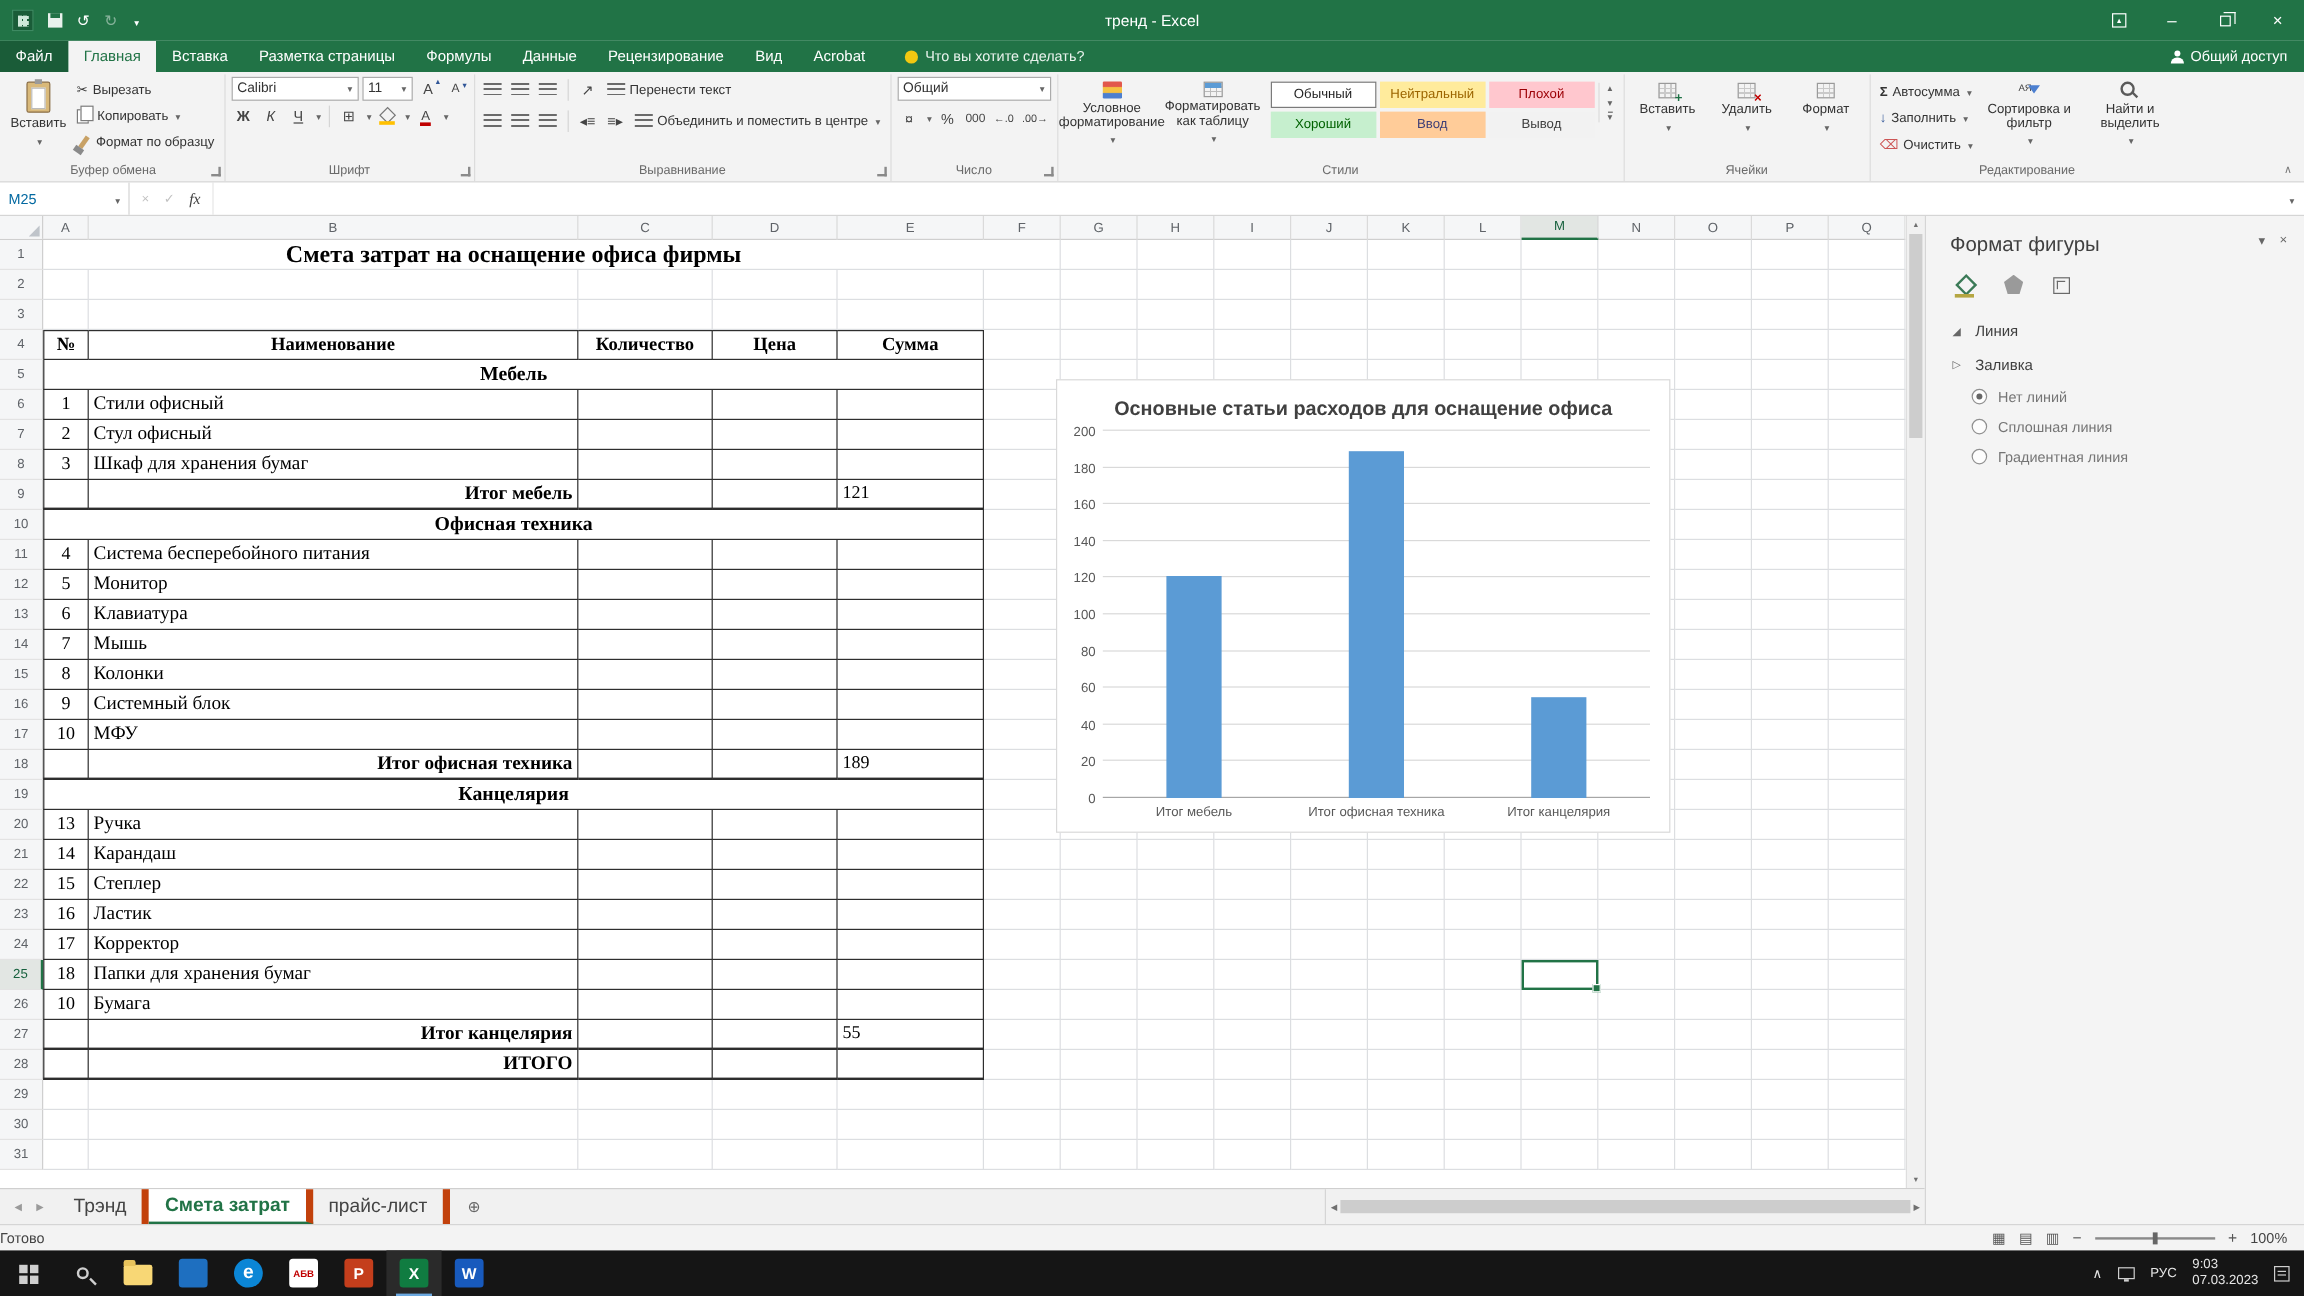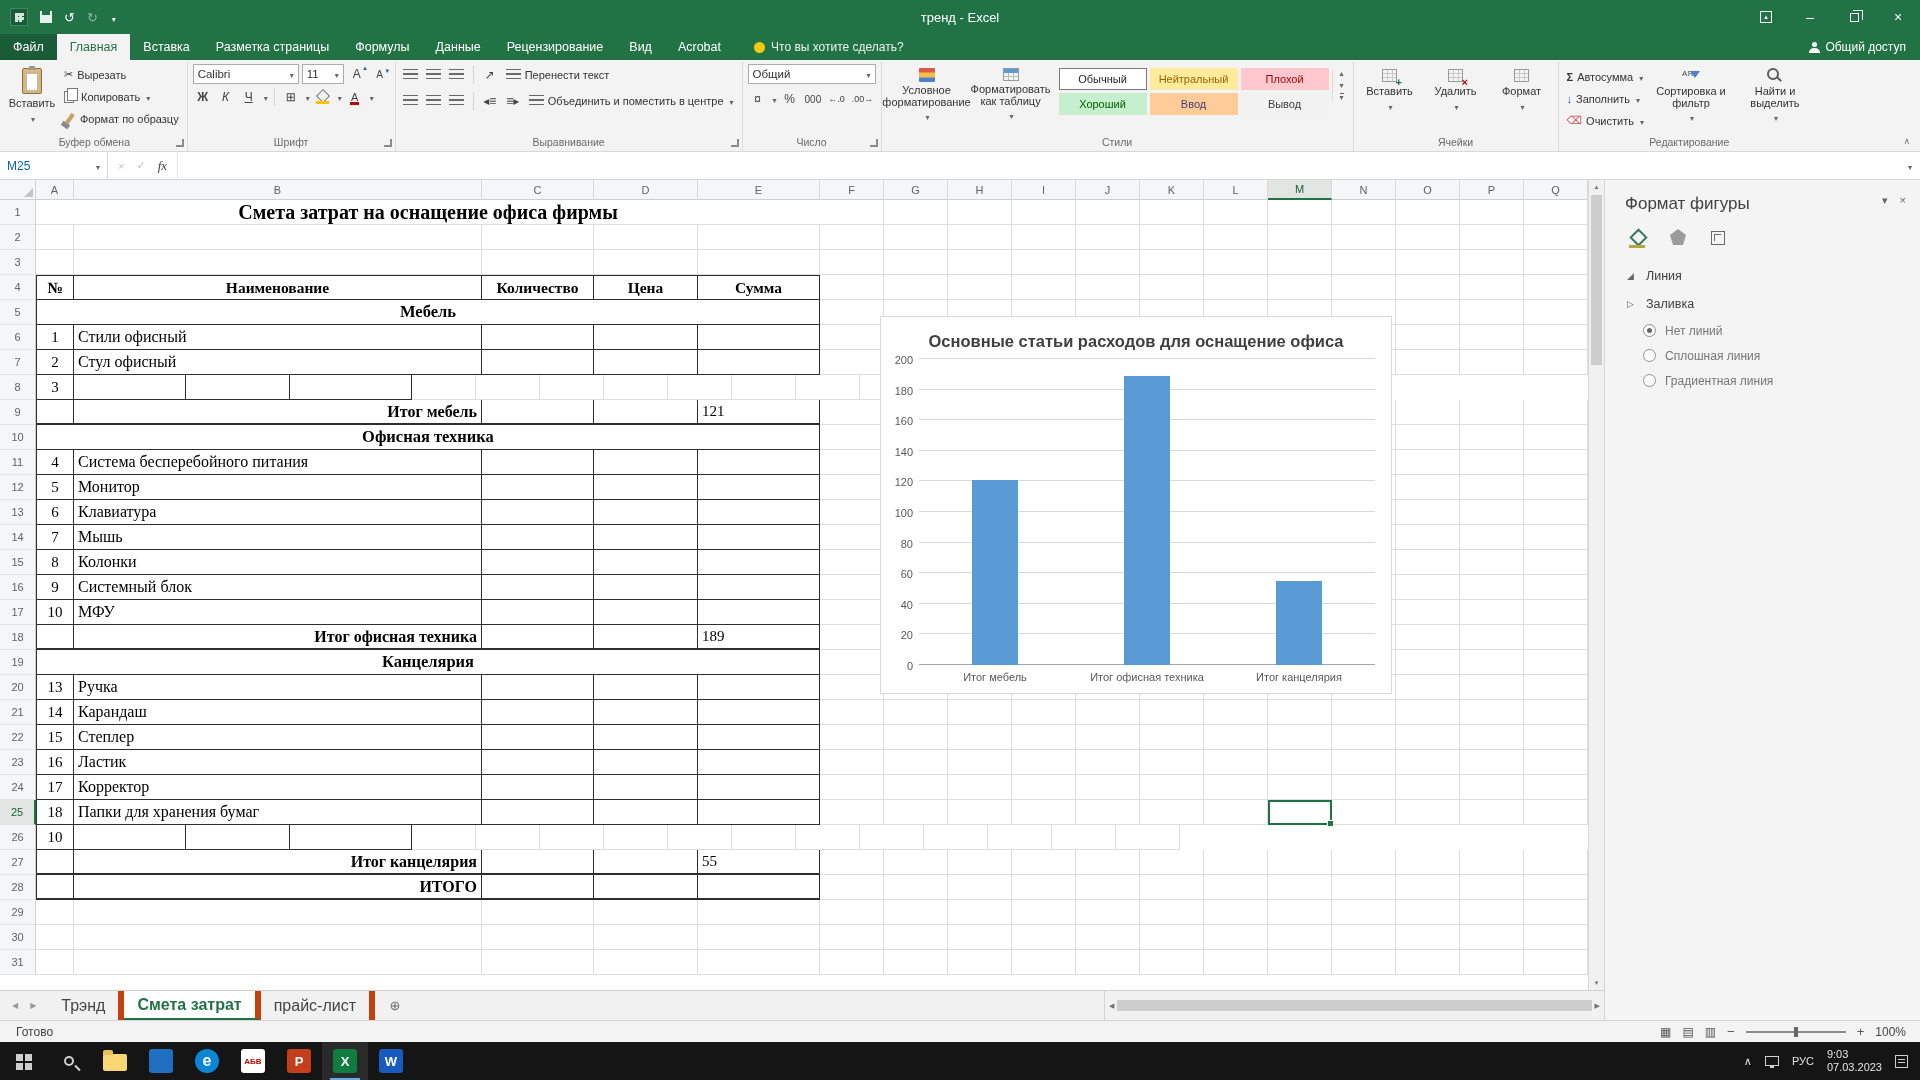--- a/index.html
+++ b/index.html
@@ -194,21 +194,21 @@
 .pi-size::after{content:"";position:absolute;left:7px;top:6px;width:6px;height:6px;border-top:1px solid #6a6a6a;border-left:1px solid #6a6a6a}
 .psec{display:flex;align-items:center;gap:9px;height:28px;padding-left:22px;font-size:12.5px;color:#3f3f3f}
 .ptri{font-size:9px;color:#666;width:10px}
 .radio-row{display:flex;align-items:center;gap:9px;height:25px;padding-left:38px}
 .radio{width:13px;height:13px;border:1px solid #909090;border-radius:50%;position:relative;background:#fdfdfd}
 .radio.on::after{content:"";position:absolute;left:3px;top:3px;width:5px;height:5px;border-radius:50%;background:#666}
 .radio-label{font-size:12px;color:#757575}
 
 
 .status{height:22px;background:#F3F3F3;border-top:1px solid #D5D5D5;display:flex;align-items:center;font-size:12px;color:#444}
-.status-left{padding-left:16px}
+.status-left{}
 .status-right{margin-left:auto;display:flex;align-items:center;gap:11px;padding-right:14px}
 .viewbtn{font-size:12px;color:#555}
 .zoomtrack{width:100px;height:2px;background:#8a8a8a;position:relative}
 .zoomthumb{position:absolute;left:48px;top:-4px;width:4px;height:10px;background:#666}
 .zoomsign{font-size:13px;color:#555}
 
 
 .taskbar{height:38px;background:#151515;display:flex;align-items:stretch;color:#ddd}
 .tb-btn{width:46px;display:flex;align-items:center;justify-content:center}
 .win-logo{width:7px;height:7px;background:#cfcfcf;box-shadow:9px 0 #cfcfcf,0 9px #cfcfcf,9px 9px #cfcfcf;margin:-8px 8px 0 0}
@@ -664,20 +664,21 @@
               <div class="cell light fq"></div>
               <div class="cell light fq"></div>
               <div class="cell light fq"></div>
               <div class="cell light fq"></div>
               <div class="cell light fq"></div>
               <div class="cell light fq"></div>
             </div>
             <div class="grow">
               <div class="rowhdr">8</div>
               <div class="cell tb lft num ca">3</div>
+              <div class="cell tb name cb">Шкаф для хранения бумаг</div>
               <div class="cell tb cc"></div>
               <div class="cell tb cd"></div>
               <div class="cell tb ce"></div>
               <div class="cell light fq"></div>
               <div class="cell light fq"></div>
               <div class="cell light fq"></div>
               <div class="cell light fq"></div>
               <div class="cell light fq"></div>
               <div class="cell light fq"></div>
               <div class="cell light fq"></div>
@@ -1015,20 +1016,21 @@
               <div class="cell light fq"></div>
               <div class="cell light fq"></div>
               <div class="cell light fq"></div>
               <div class="cell light fq"></div>
               <div class="cell light fq"></div>
               <div class="cell light fq"></div>
             </div>
             <div class="grow">
               <div class="rowhdr">26</div>
               <div class="cell tb lft num ca">10</div>
+              <div class="cell tb name cb">Бумага</div>
               <div class="cell tb cc"></div>
               <div class="cell tb cd"></div>
               <div class="cell tb ce"></div>
               <div class="cell light fq"></div>
               <div class="cell light fq"></div>
               <div class="cell light fq"></div>
               <div class="cell light fq"></div>
               <div class="cell light fq"></div>
               <div class="cell light fq"></div>
               <div class="cell light fq"></div>

